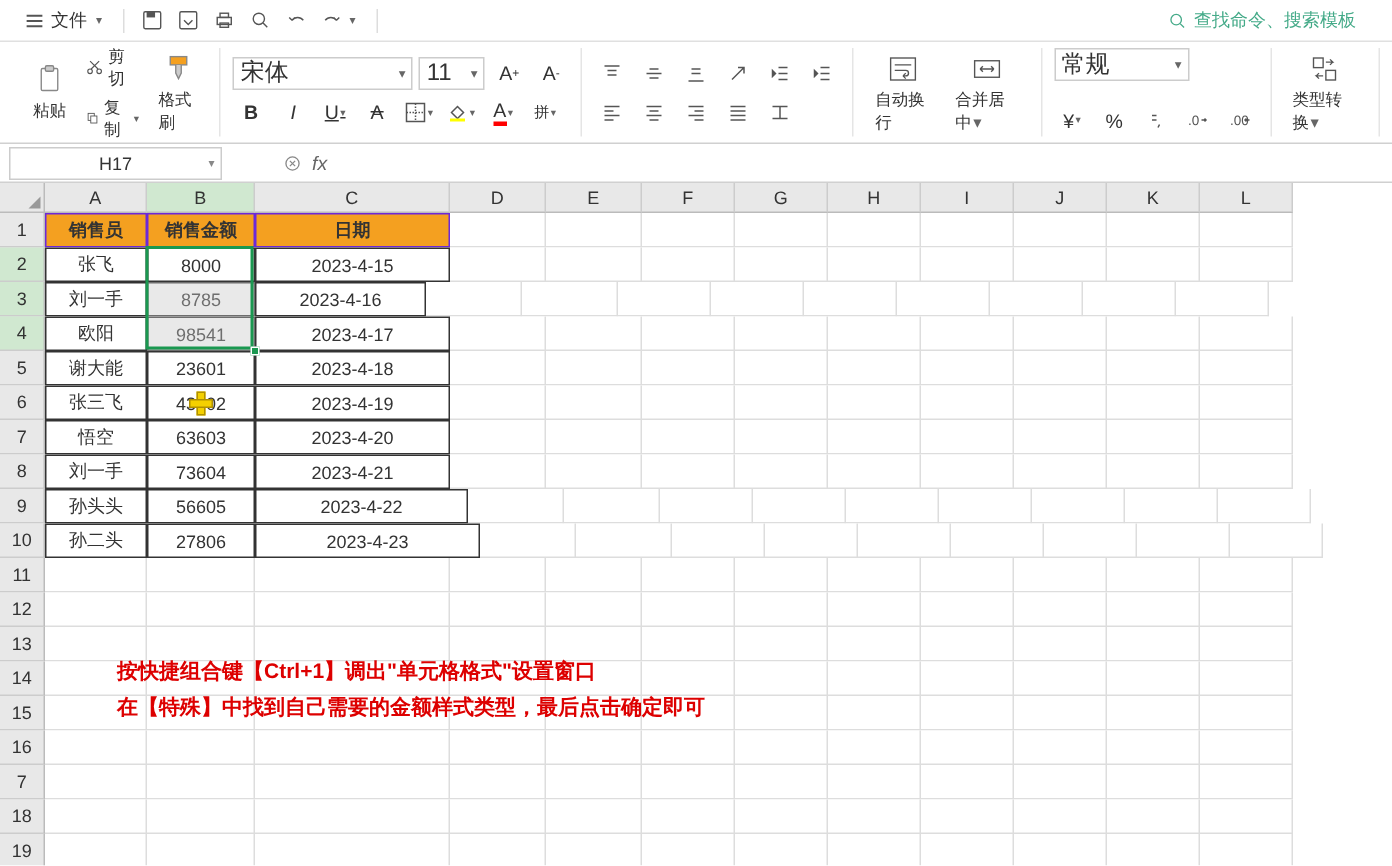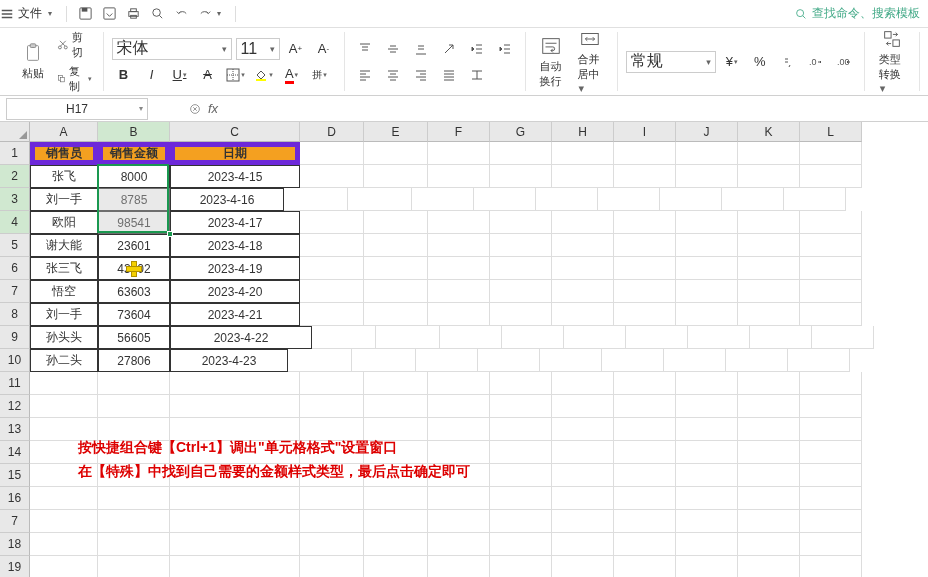--- a/index.html
+++ b/index.html
@@ -1,17 +1,17 @@
 <!DOCTYPE html>
 <html><head>
 <meta charset="utf-8">
 <style>
 * { margin: 0; padding: 0; box-sizing: border-box; }
 body { font-family: "Microsoft YaHei", Arial, sans-serif; font-size: 12px; background: #fff; color: #333; overflow: hidden; width: 928px; height: 577px; }
-.titlebar { height: 28px; background: #fff; display: flex; align-items: center; padding: 0 0; border-bottom: 1px solid #e0e0e0; }
+.titlebar { height: 28px; background: #fff; display: flex; align-items: center; padding: 0 16px; border-bottom: 1px solid #e0e0e0; }
 .menu-icon { display: inline-flex; align-items: center; margin-right: 4px; }
 .menu-icon svg { width: 14px; height: 14px; }
 .file-label { font-size: 12px; margin-right: 6px; }
 .dropdown-tri { font-size: 8px; margin-right: 8px; color: #666; }
 .sep { width: 1px; height: 16px; background: #ddd; margin: 0 6px; }
 .qat-icon { width: 20px; height: 20px; display: inline-flex; align-items: center; justify-content: center; margin: 0 2px; color: #555; }
 .qat-icon svg { width: 15px; height: 15px; }
 .tabs { display: flex; align-items: center; margin-left: 12px; }
 .tab { padding: 4px 10px; font-size: 13px; color: #444; cursor: pointer; }
 .tab.active { background: #22b14c; color: #fff; border-radius: 3px; }
@@ -44,21 +44,21 @@
 .corner::before { content: ""; position: absolute; right: 2px; bottom: 2px; border-left: 8px solid transparent; border-bottom: 8px solid #999; }
 .col-headers { position: absolute; left: 30px; top: 0; height: 20px; display: flex; }
 .col-h { height: 20px; background: #e8e8e8; border-right: 1px solid #ccc; border-bottom: 1px solid #bbb; display: flex; align-items: center; justify-content: center; font-size: 12px; color: #333; }
 .col-h.sel { background: #d0e8d0; }
 .row-headers { position: absolute; left: 0; top: 20px; width: 30px; }
 .row-h { width: 30px; height: 23px; background: #e8e8e8; border-right: 1px solid #bbb; border-bottom: 1px solid #ccc; display: flex; align-items: center; justify-content: center; font-size: 12px; }
 .row-h.sel { background: #d0e8d0; }
 .cells { position: absolute; left: 30px; top: 20px; }
 .cell-row { display: flex; height: 23px; }
 .cell { height: 23px; border-right: 1px solid #ddd; border-bottom: 1px solid #ddd; display: flex; align-items: center; justify-content: center; font-size: 12px; background: #fff; overflow: hidden; }
-.cell.header-cell { background: #f4a020; font-weight: bold; border: 5px solid #6d28d9; }
+.cell.header-cell { background: #f4a020; font-weight: bold; border: 1px solid #6d28d9; }
 .cell.data-cell { border: 1px solid #333; }
 .selection-box { position: absolute; border: 2px solid #1a9850; pointer-events: none; }
 .selection-fill { position: absolute; background: rgba(200,200,200,0.4); pointer-events: none; }
 .fill-handle { position: absolute; width: 6px; height: 6px; background: #1a9850; border: 1px solid #fff; }
 .instruction { position: absolute; color: #d00; font-weight: bold; font-size: 14px; line-height: 24px; }
 .cursor-plus { position: absolute; width: 16px; height: 16px; }
 .cursor-plus::before, .cursor-plus::after { content: ""; position: absolute; background: #f4d000; border: 1px solid #b09000; }
 .cursor-plus::before { left: 5px; top: 0; width: 4px; height: 14px; }
 .cursor-plus::after { left: 0; top: 5px; width: 14px; height: 4px; }
 </style>
@@ -141,20 +141,27 @@
           </div>
         <div class="ribbon-btn-sm">
             <svg viewBox="0 0 16 16">
               <rect x="3" y="3" width="7" height="8" fill="none" stroke="#555"></rect>
               <rect x="6" y="6" width="7" height="8" fill="#fff" stroke="#555"></rect>
             </svg>
             <span>复制</span>
             <span class="tri">▾</span>
           </div>
       </div>
+      <div class="ribbon-btn-lg">
+        <svg viewBox="0 0 24 24">
+            <rect x="6" y="3" width="12" height="6" fill="#f4a020" stroke="#888"></rect>
+            <path d="M10 9v6l2 4 2-4V9" fill="#ccc" stroke="#888"></path>
+          </svg>
+        <span>格式刷</span>
+      </div>
     </div>
   </div>
   <div class="ribbon-group" style="flex-direction:column;gap:4px;justify-content:center">
     <div class="ribbon-row">
       <div class="font-select font-name-sel">
           <span>宋体</span>
         </div>
       <div class="font-select font-size-sel">
           <span>11</span>
         </div>
@@ -262,21 +269,21 @@
       </div>
       <div class="ribbon-btn-lg">
         <svg viewBox="0 0 24 24">
             <rect x="3" y="6" width="18" height="12" fill="none" stroke="#555"></rect>
             <path d="M7 12h10M7 12l2-2m-2 2l2 2M17 12l-2-2m2 2l-2 2" stroke="#555" fill="none"></path>
           </svg>
         <span><span>合并居中</span><span class="tri">▾</span></span>
       </div>
     </div>
   </div>
-  <div class="ribbon-group" style="flex-direction:row;gap:4px;justify-content:space-between">
+  <div class="ribbon-group" style="flex-direction:column;gap:4px;justify-content:space-between">
     <div class="ribbon-row">
       <div class="font-select number-format-sel">
           <span>常规</span>
         </div>
     </div>
     <div class="ribbon-row">
       <span class="style-btn">
           <span>¥</span>
           <span class="tri">▾</span>
         </span>
@@ -488,21 +495,21 @@
         <div class="cell" style="width: 62px;"></div>
         <div class="cell" style="width: 62px;"></div>
         <div class="cell" style="width: 62px;"></div>
         <div class="cell" style="width: 62px;"></div>
         <div class="cell" style="width: 62px;"></div>
         <div class="cell" style="width: 62px;"></div>
       </div>
       <div class="cell-row">
         <div class="cell data-cell" style="width: 68px;">孙二头</div>
         <div class="cell data-cell" style="width: 72px;">27806</div>
-        <div class="cell data-cell" style="width: 118px; text-align: center;">2023-4-23</div>
+        <div class="cell data-cell" style="width: 150px; text-align: center;">2023-4-23</div>
         <div class="cell" style="width: 64px;"></div>
         <div class="cell" style="width: 64px;"></div>
         <div class="cell" style="width: 62px;"></div>
         <div class="cell" style="width: 62px;"></div>
         <div class="cell" style="width: 62px;"></div>
         <div class="cell" style="width: 62px;"></div>
         <div class="cell" style="width: 62px;"></div>
         <div class="cell" style="width: 62px;"></div>
         <div class="cell" style="width: 62px;"></div>
       </div>

